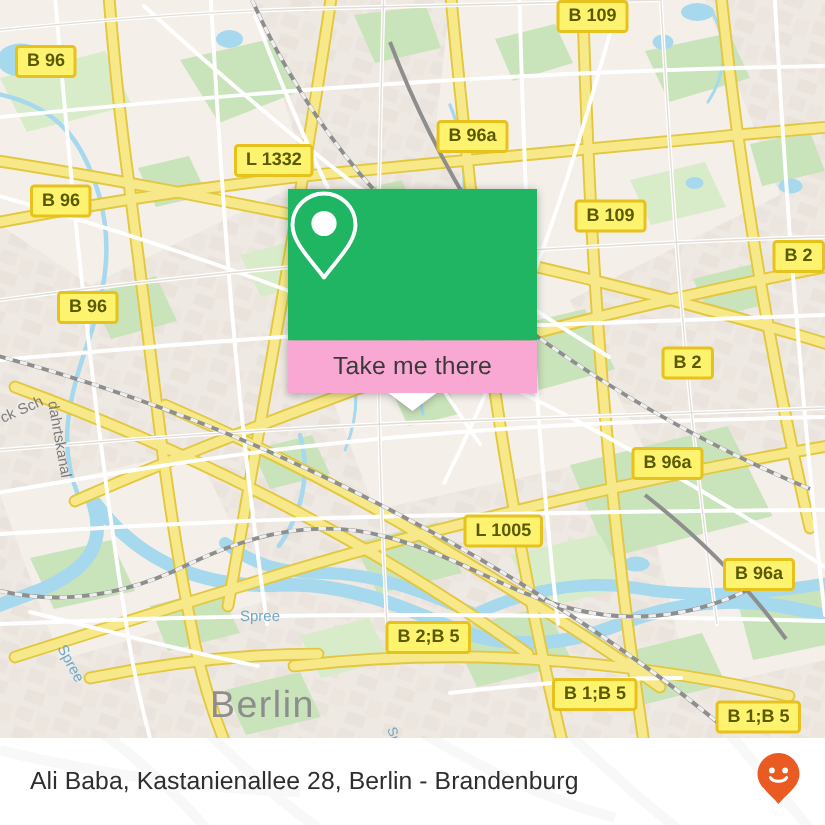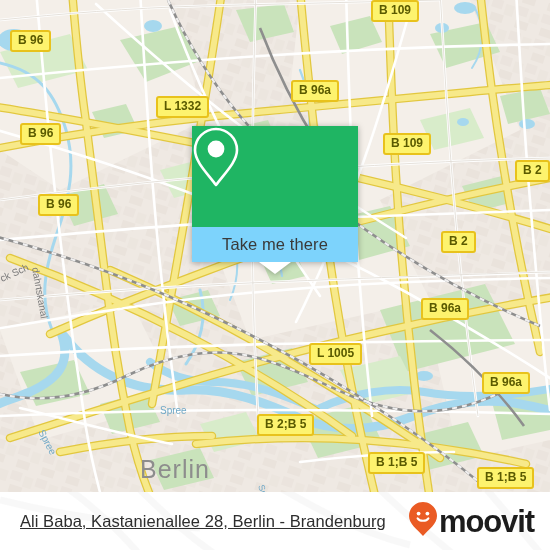--- a/index.html
+++ b/index.html
@@ -28,21 +28,21 @@
   .card{
     position:absolute;left:192px;top:126px;width:166px;
     filter:drop-shadow(0 1px 3px rgba(0,0,0,.30));
   }
   .card-head{
     height:101px;background:#1fb563;
     display:flex;align-items:center;justify-content:center;
   }
   .card-head svg{display:block;}
   .card-foot{
-    background:#7dd3fc;height:35px;
+    background:#f9a8d4;height:35px;
     display:flex;align-items:center;justify-content:center;
   }
   .card-foot span{
     font-size:16.5px;color:#3a3a3a;letter-spacing:.1px;
   }
   .card-tail{
     position:absolute;left:50%;transform:translateX(-50%);
     top:136px;
     width:0;height:0;
     border-left:16px solid transparent;
@@ -55,21 +55,21 @@
     position:absolute;left:0;top:492px;width:550px;height:58px;
     background:#ffffff;overflow:hidden;
   }
   .footer-wm{position:absolute;left:0;top:-492px;opacity:.06;}
   .footer-inner{
     position:relative;height:58px;
     display:flex;align-items:center;justify-content:space-between;
     padding:0 16px 0 20px;box-sizing:border-box;
   }
   .footer-title{
-    font-size:16.5px;color:#2e2e2e;white-space:nowrap;letter-spacing:.05px;text-decoration:underline;
+    font-size:16.5px;color:#2e2e2e;white-space:nowrap;letter-spacing:.05px;
   }
   .brand{display:flex;align-items:center;gap:1px;}
   .brand-mark{display:block;}
   .brand-word{
     font-size:31px;line-height:31px;font-weight:bold;
     color:#1c1c1c;letter-spacing:-1.1px;
   }
 </style>
 </head>
 <body>
@@ -290,18 +290,17 @@
       <div class="footer-title">Ali Baba, Kastanienallee 28, Berlin - Brandenburg</div>
       <div class="brand">
         <span class="brand-mark">
           <svg width="30" height="36" viewBox="0 0 30 36">
             <path d="M15 1 C7.3 1 1 7.3 1 15 C1 23 9 28 15 35 C21 28 29 23 29 15 C29 7.3 22.7 1 15 1 Z" fill="#ea5b24"></path>
             <circle cx="10.6" cy="12.6" r="1.9" fill="#ffffff"></circle>
             <circle cx="19.4" cy="12.6" r="1.9" fill="#ffffff"></circle>
             <path d="M9.6 17.4 C11.6 20.6 18.4 20.6 20.4 17.4" fill="none" stroke="#ffffff" stroke-width="2" stroke-linecap="round"></path>
           </svg>
         </span>
-        <span class="brand-word">moovit</span>
       </div>
     </div>
   </div>
 
 </div>
 
 </body></html>

